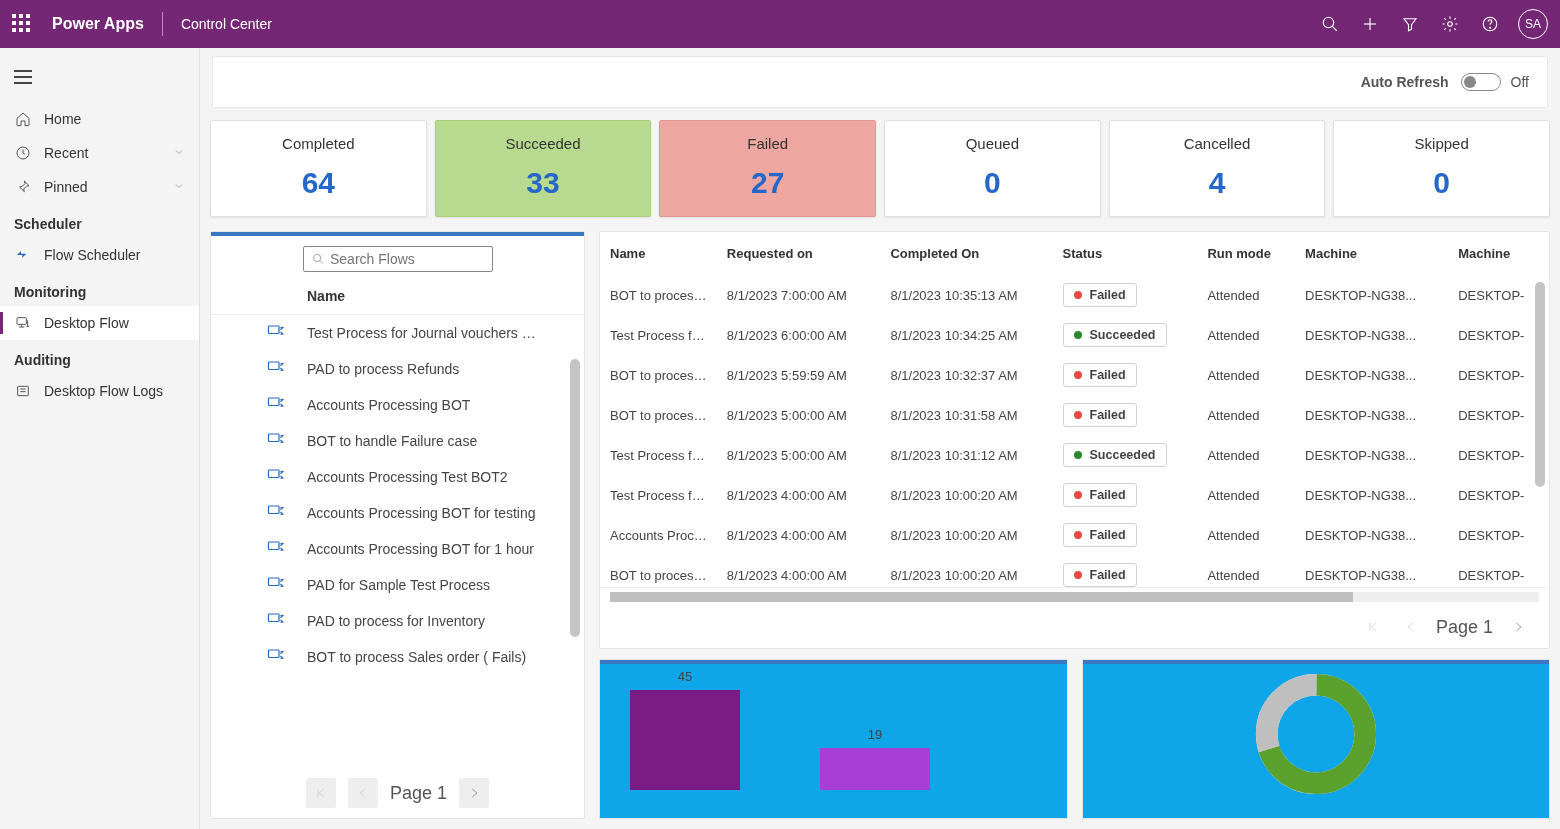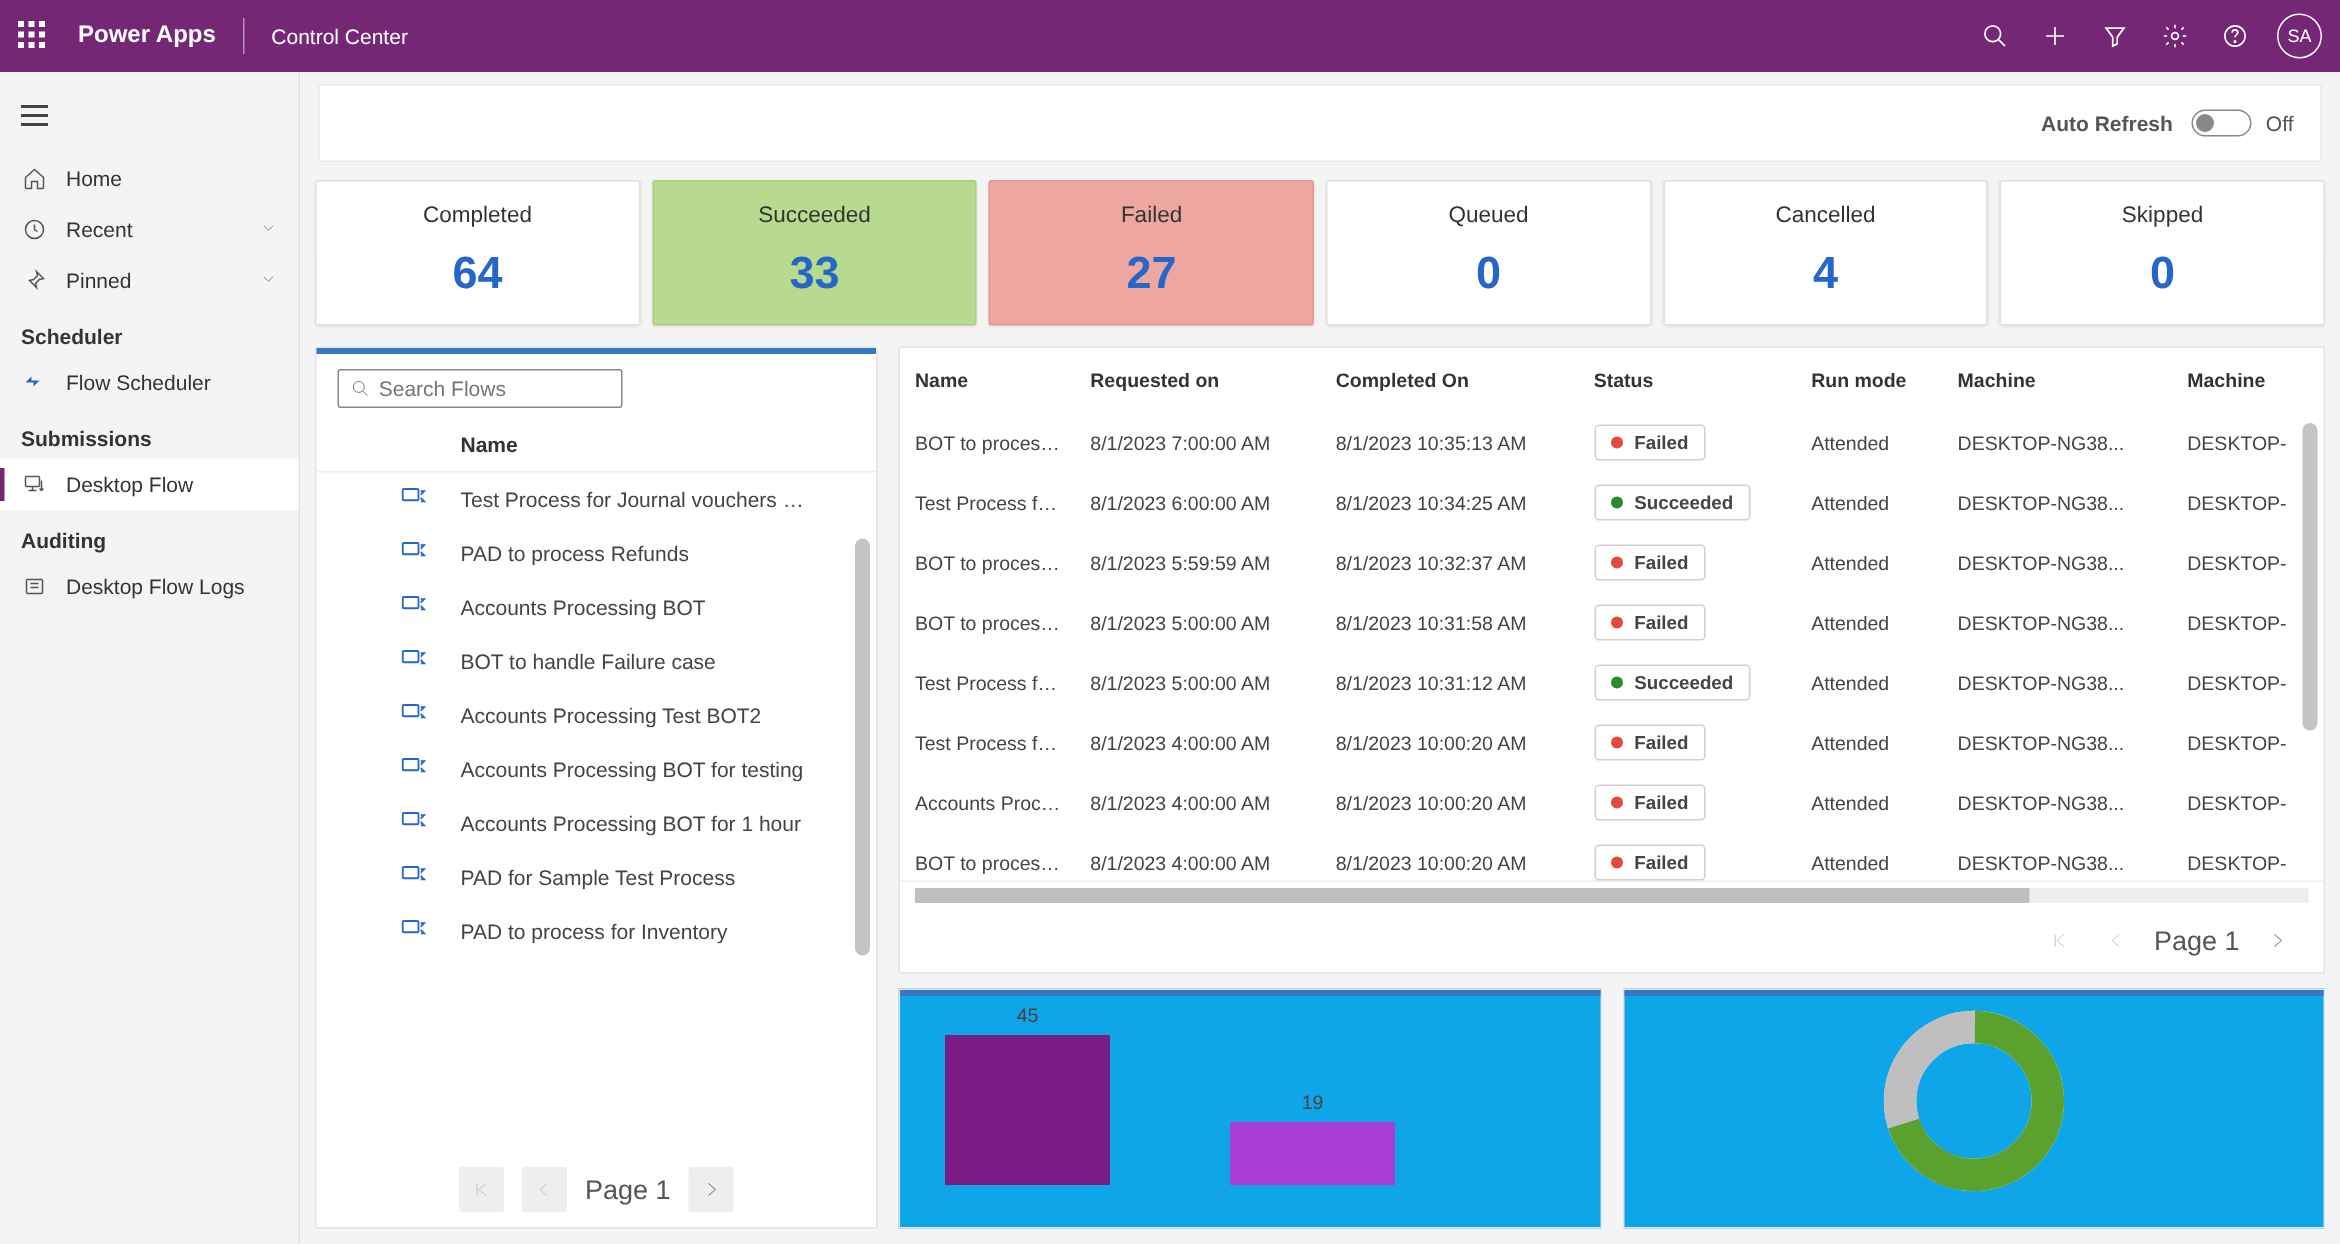--- a/index.html
+++ b/index.html
@@ -46,21 +46,21 @@
   .stat .s-title { font-size: 15px; color: #333; margin-bottom: 14px; }
   .stat .s-value { font-size: 30px; font-weight: 700; color: #2466c9; }
 
   
   .panels { display: flex; gap: 14px; flex: 1; min-height: 0; }
   .panel { background: #fff; border: 1px solid #e4e4e4; border-radius: 2px; position: relative; display: flex; flex-direction: column; }
   .panel .stripe { height: 4px; background: #3a77c2; }
   .left-panel { width: 375px; }
   .right-panel { flex: 1; min-width: 0; }
 
-  .search-wrap { display: flex; justify-content: flex-start; padding: 10px 14px; }
+  .search-wrap { display: flex; justify-content: center; padding: 10px 14px; }
   .search { display: flex; align-items: center; border: 1px solid #888; border-radius: 2px; padding: 4px 8px; width: 190px; }
   .search svg { stroke: #555; fill: none; margin-right: 6px; }
   .search input { border: none; outline: none; font-size: 14px; width: 100%; }
 
   .flow-header { display: flex; padding: 6px 14px 10px; font-weight: 600; font-size: 14px; border-bottom: 1px solid #eee; }
   .flow-header .name-col { margin-left: 82px; }
   .flow-list { flex: 1; overflow-y: auto; position: relative; }
   .flow-row { display: flex; align-items: center; padding: 8px 14px; font-size: 14px; color: #444; cursor: pointer; }
   .flow-icon { width: 24px; height: 20px; margin-left: 40px; margin-right: 18px; }
   .flow-icon svg { stroke: #2466c9; fill: none; stroke-width: 1.6; }
@@ -196,21 +196,21 @@
     <div class="nav-section">Scheduler</div>
     <div class="nav-item">
       <span class="nav-icon">
           <svg width="16" height="16" viewBox="0 0 24 24" stroke="#2466c9">
             <path d="M3 12l6-6v4h8l-6 6v-4H3z" fill="#2466c9" stroke="none"></path>
           </svg>
         </span>
       <span>Flow Scheduler</span>
     </div>
 
-    <div class="nav-section">Submissions</div>
+    <div class="nav-section">Monitoring</div>
     <div class="nav-item active">
       <span class="nav-icon">
           <svg width="16" height="16" viewBox="0 0 24 24" stroke="#2466c9">
             <rect x="3" y="4" width="14" height="10" rx="1"></rect>
             <path d="M10 14v4M6 18h8M19 8v10M17 16l2 2 2-2"></path>
           </svg>
         </span>
       <span>Desktop Flow</span>
     </div>
 
@@ -343,20 +343,28 @@
                 </svg></span>
     <span class="flow-name">PAD for Sample Test Process</span>
             </div>
             <div class="flow-row">
               <span class="flow-icon">
     <svg width="22" height="18" viewBox="0 0 24 24">
                   <rect x="2" y="4" width="14" height="10" rx="1"></rect>
                   <path d="M18 6h3l-3 3M18 15h3l-3-3"></path>
                 </svg></span>
     <span class="flow-name">PAD to process for Inventory</span>
+            </div>
+            <div class="flow-row">
+              <span class="flow-icon">
+    <svg width="22" height="18" viewBox="0 0 24 24">
+                  <rect x="2" y="4" width="14" height="10" rx="1"></rect>
+                  <path d="M18 6h3l-3 3M18 15h3l-3-3"></path>
+                </svg></span>
+    <span class="flow-name">BOT to process Sales order ( Fails)</span>
             </div>
             <div class="vscroll">
               <div class="vthumb"></div>
             </div>
         </div>
         <div class="pager">
           <div class="pager-btn box dis">
               <svg width="14" height="14" viewBox="0 0 24 24">
                 <path d="M17 5l-8 7 8 7M7 5v14"></path>
               </svg>

